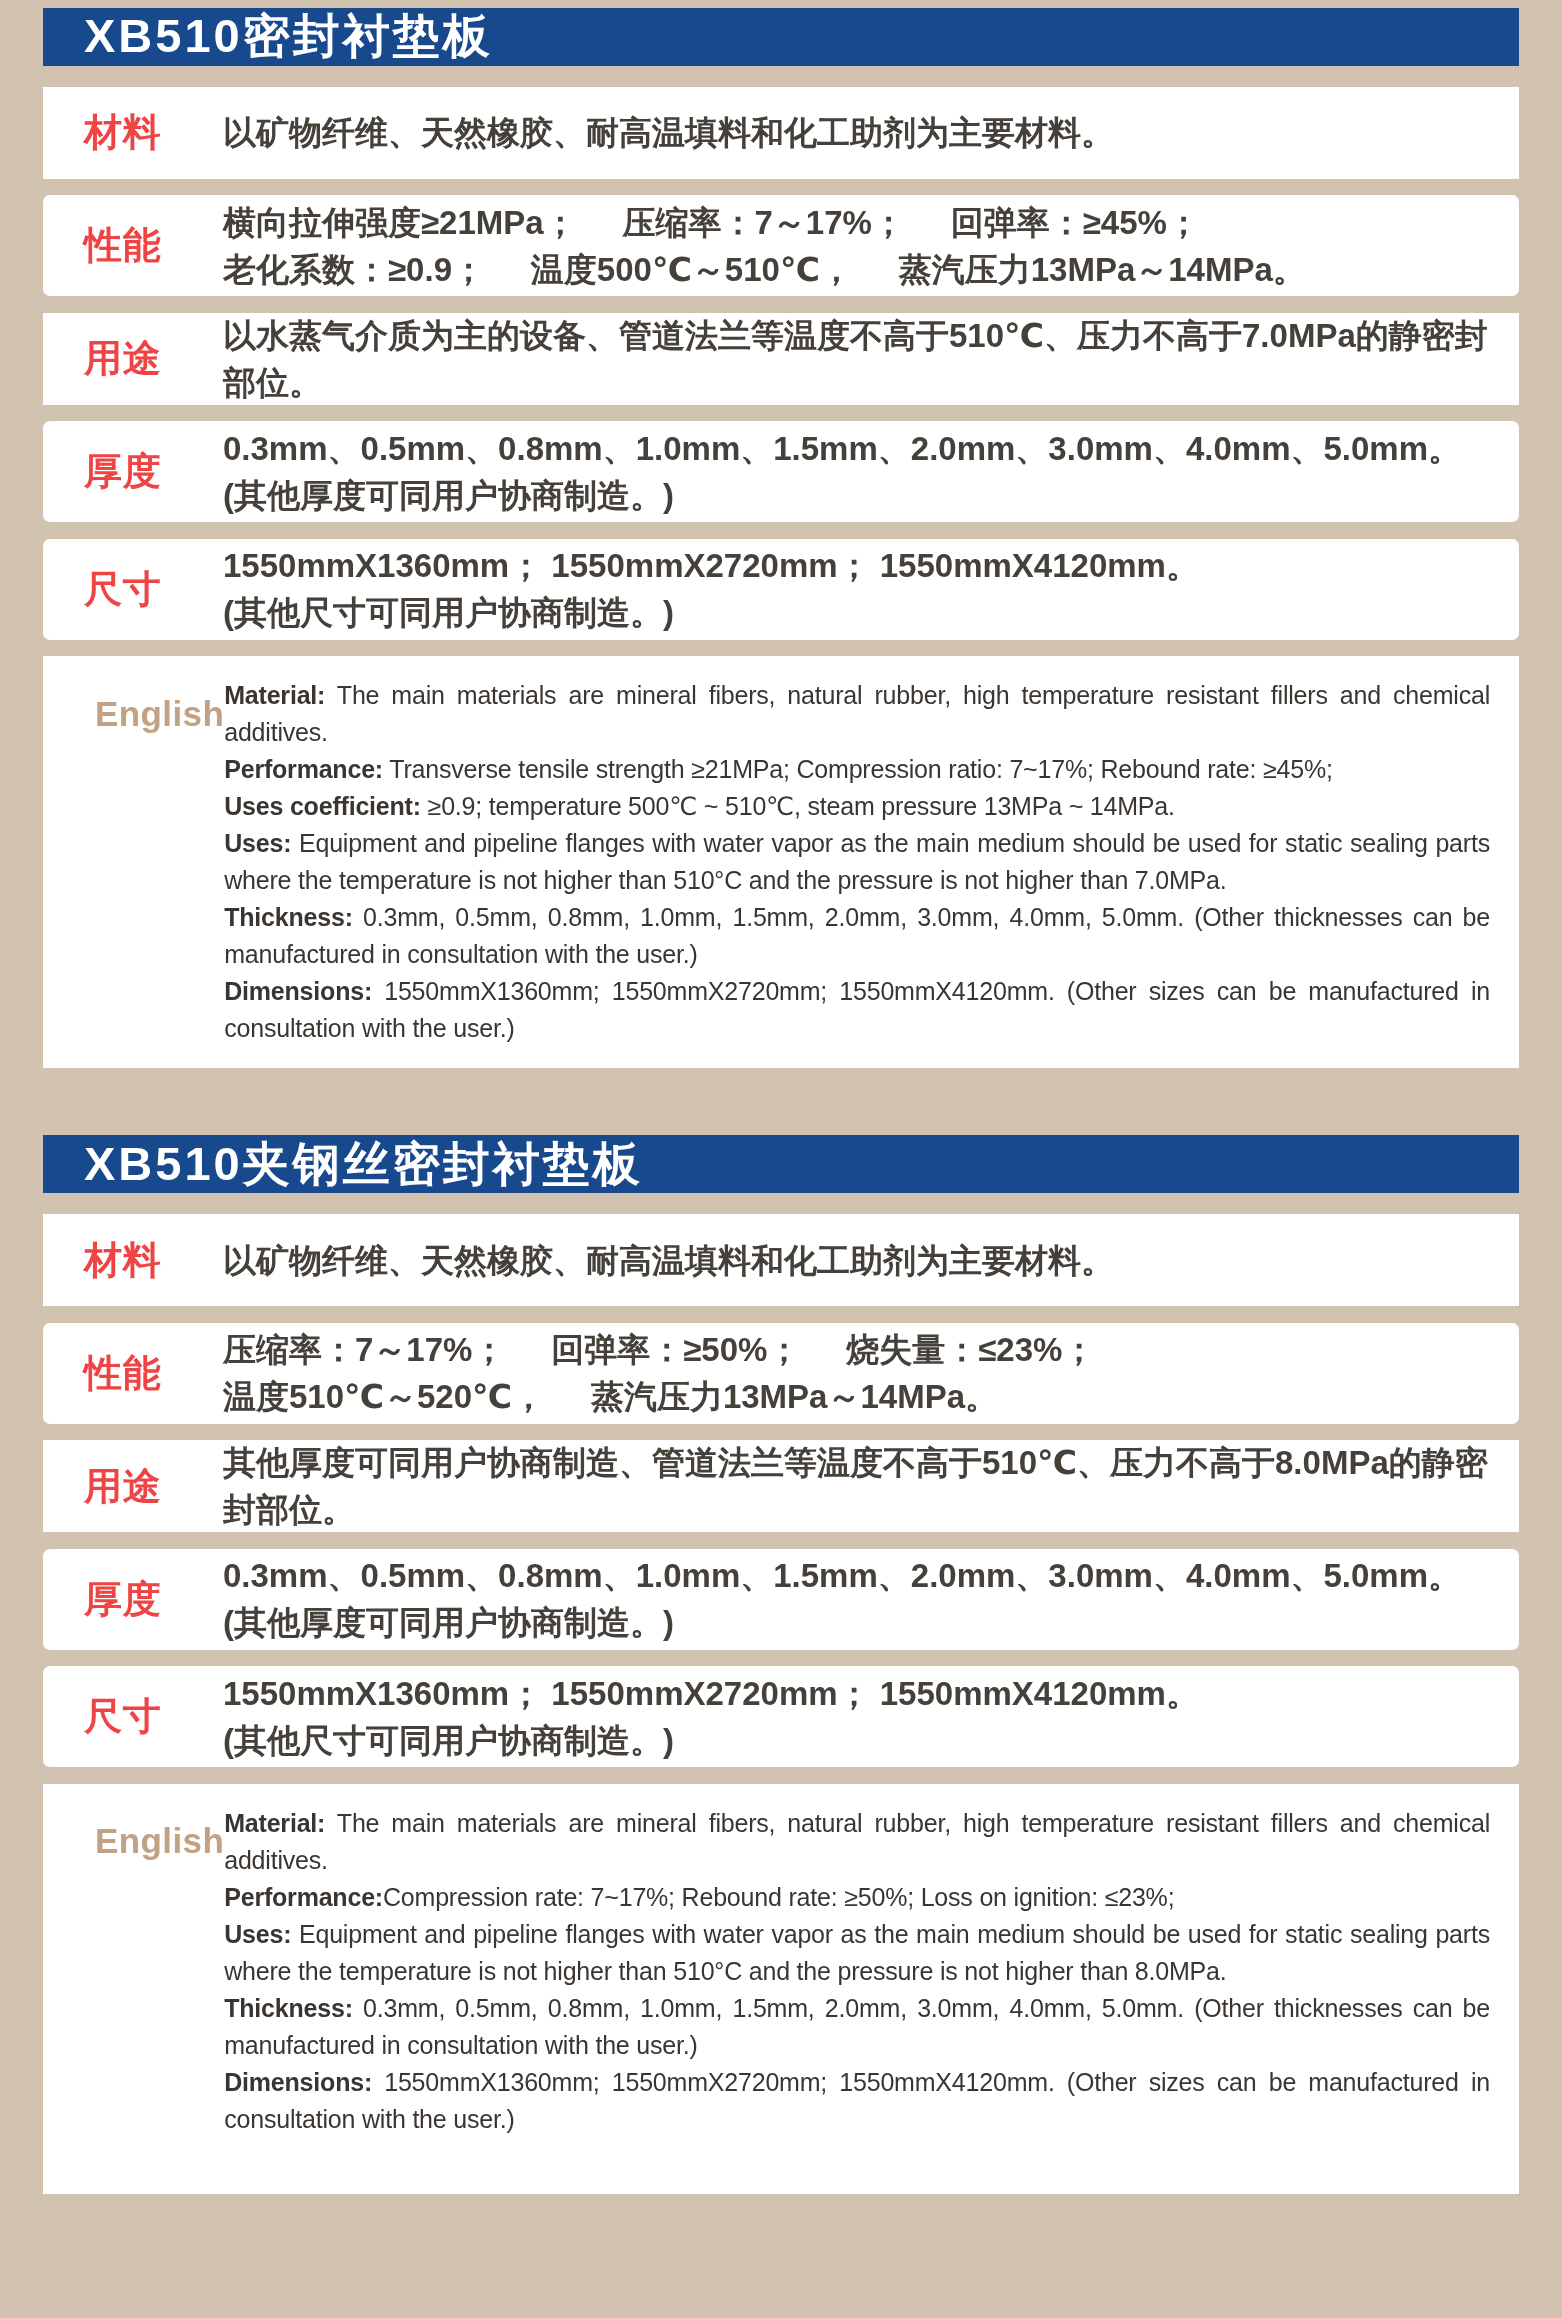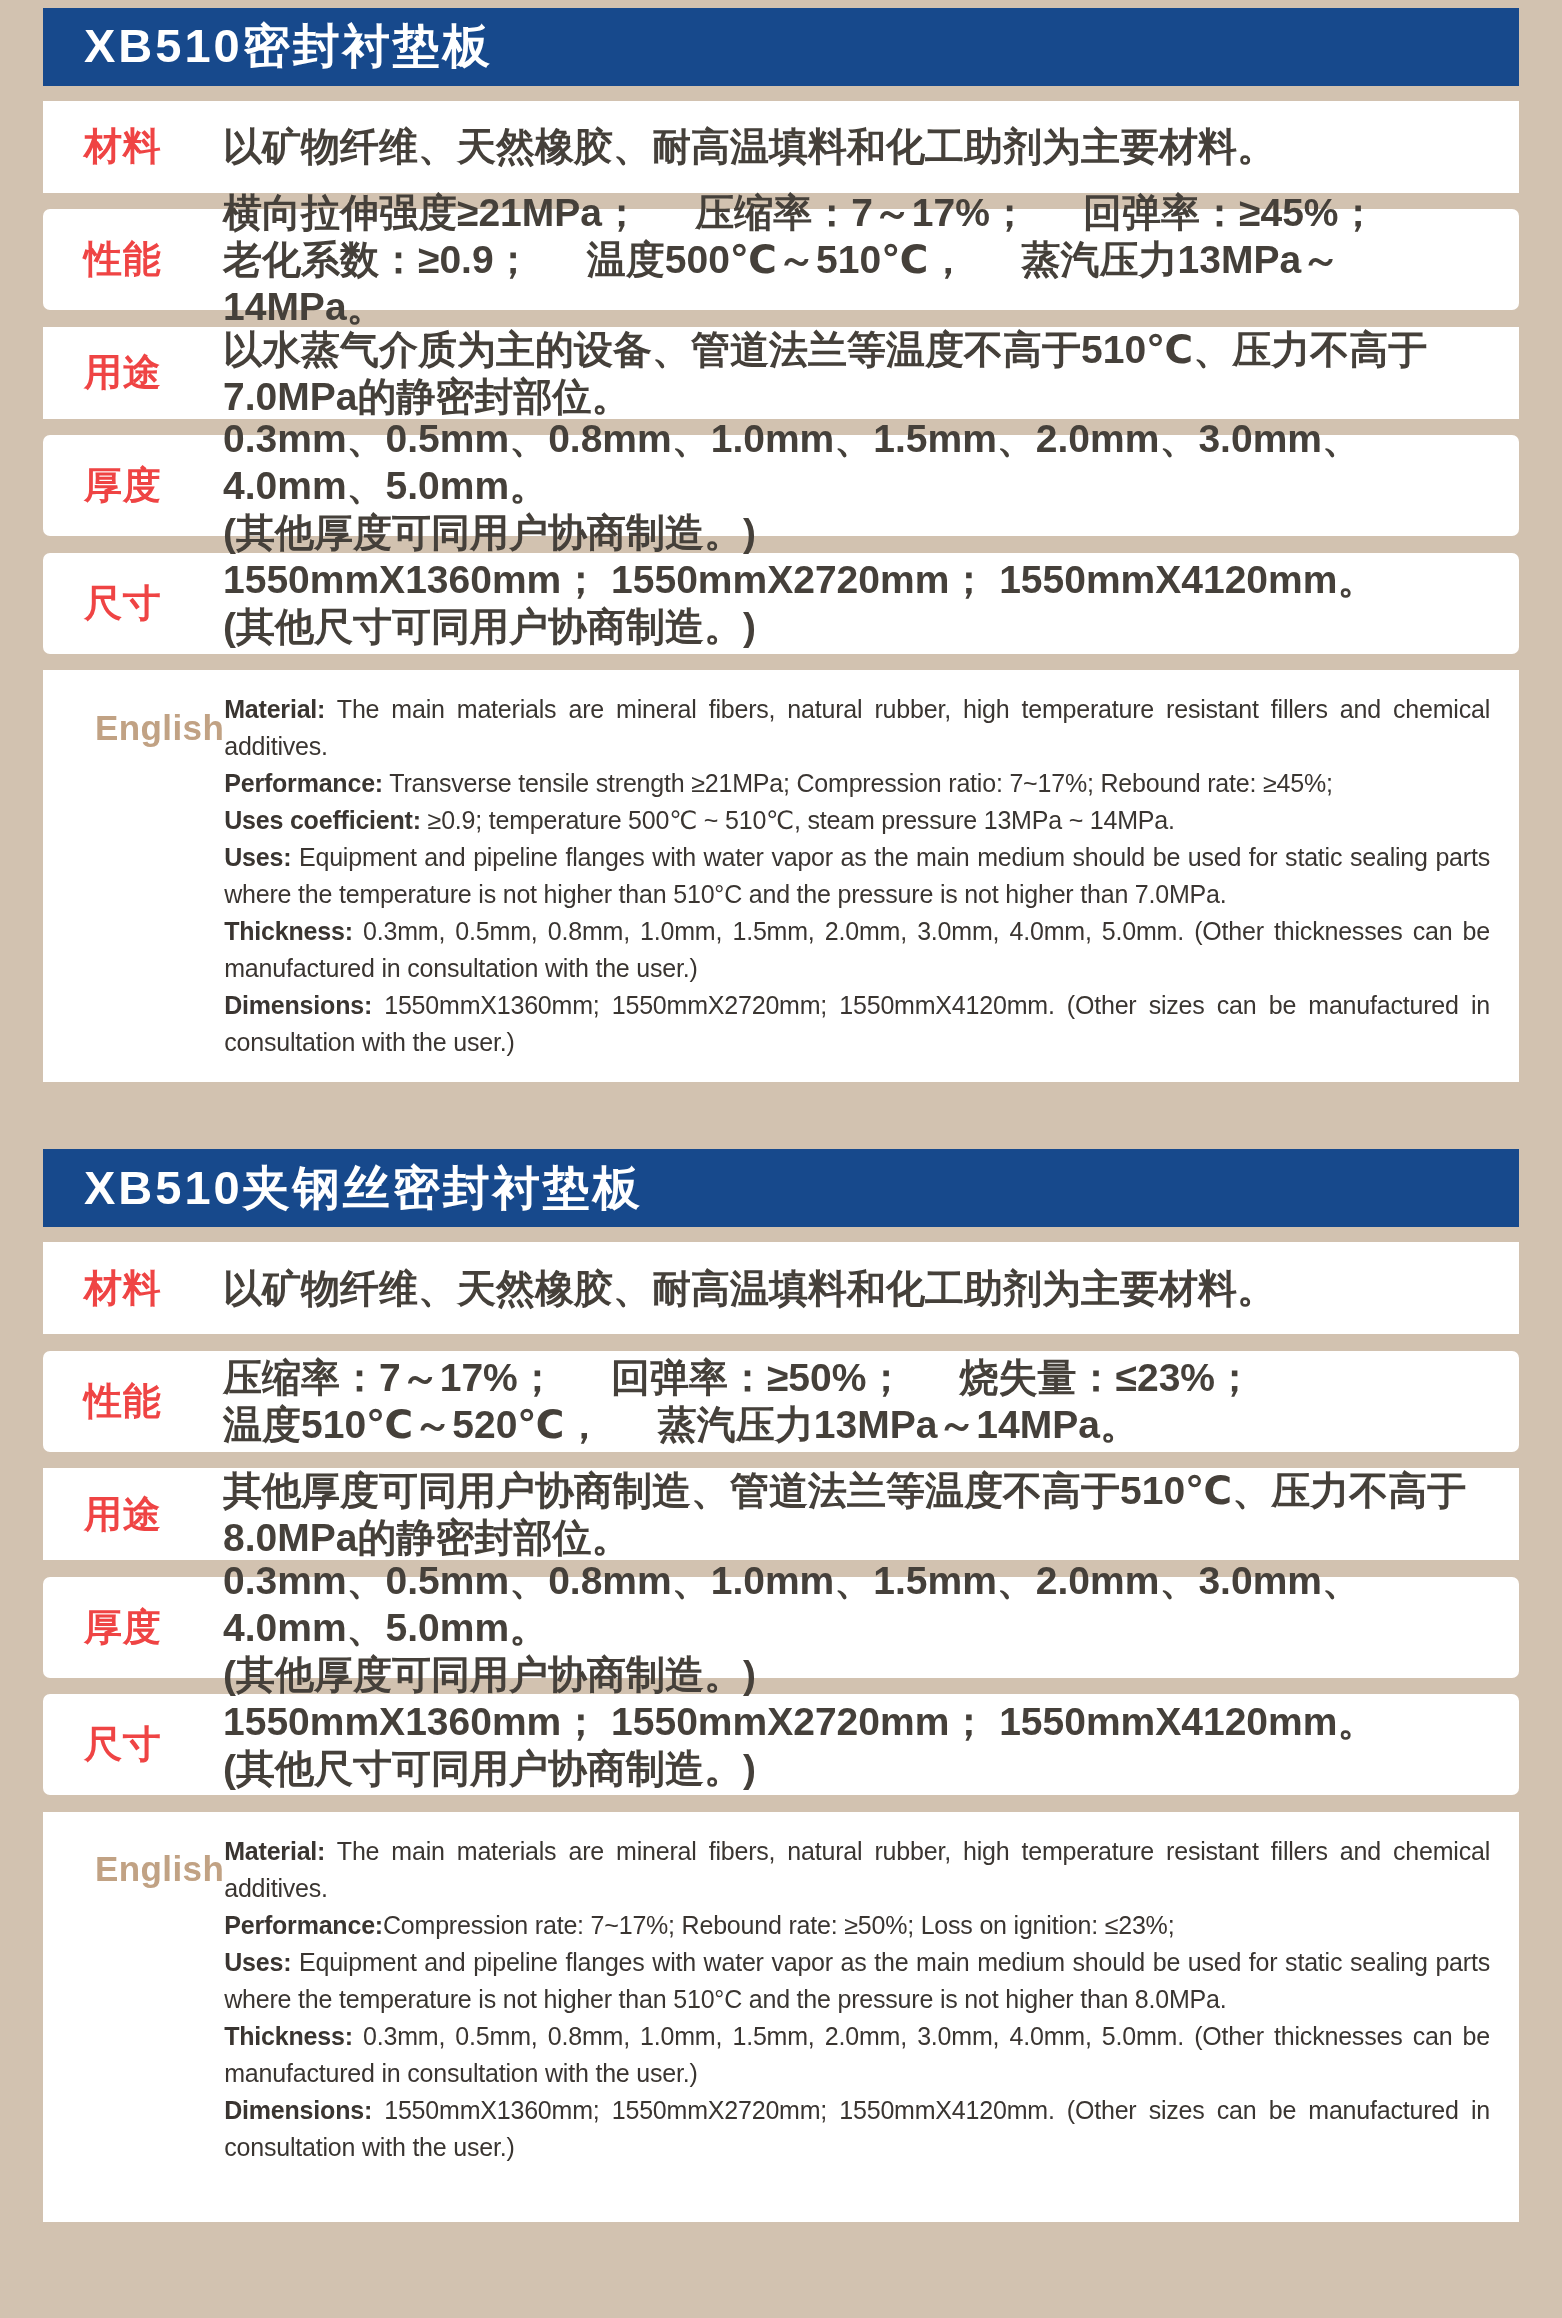--- a/index.html
+++ b/index.html
@@ -2,40 +2,40 @@
 <html style="font-size:12px"><head>
 <meta charset="utf-8">
 <style>
   html,body{margin:0;padding:0;background:#d2c2b0;}
   .page{
     width:1562px;height:2319px;background:#d2c2b0;overflow:hidden;
     font-family:"Liberation Sans","DejaVu Sans",sans-serif;
     box-sizing:border-box;padding:7.5px 43px 0 43px;
   }
   .title-bar{
-    height:78px;background:#17498c;display:flex;align-items:center;
-    margin-bottom:15px;
+    height:58px;background:#17498c;display:flex;align-items:center;
+    margin-bottom:21px;
   }
   .title-bar .title{
     color:#ffffff;font-size:47px;font-weight:800;letter-spacing:3px;
     padding-left:41px;white-space:nowrap;
   }
   .sec2{margin-top:67px;}
   .row{
     background:#ffffff;display:flex;align-items:center;
     margin-bottom:16.5px;
   }
   .row.h-single{height:92px;}
   .row.h-double{height:101px;border-radius:7px;}
   .row-label{
     flex:0 0 180px;box-sizing:border-box;padding-left:41px;
     font-size:38px;font-weight:800;color:#ef4444;letter-spacing:0.8px;
   }
   .row-content{
-    flex:1;font-size:39px;font-weight:600;color:#45403a;
+    flex:1;font-size:33px;font-weight:600;color:#45403a;
     line-height:47px;padding-right:30px;
   }
   .row-content .line{white-space:pre-wrap;}
   .english-row{
     background:#ffffff;display:flex;align-items:flex-start;
     min-height:410px;box-sizing:border-box;padding:21px 0 21px 0;
   }
   .english-label{
     flex:0 0 180px;box-sizing:border-box;padding-left:52px;padding-top:16.5px;
     font-size:35px;font-weight:700;color:#c1a284;letter-spacing:0.4px;

